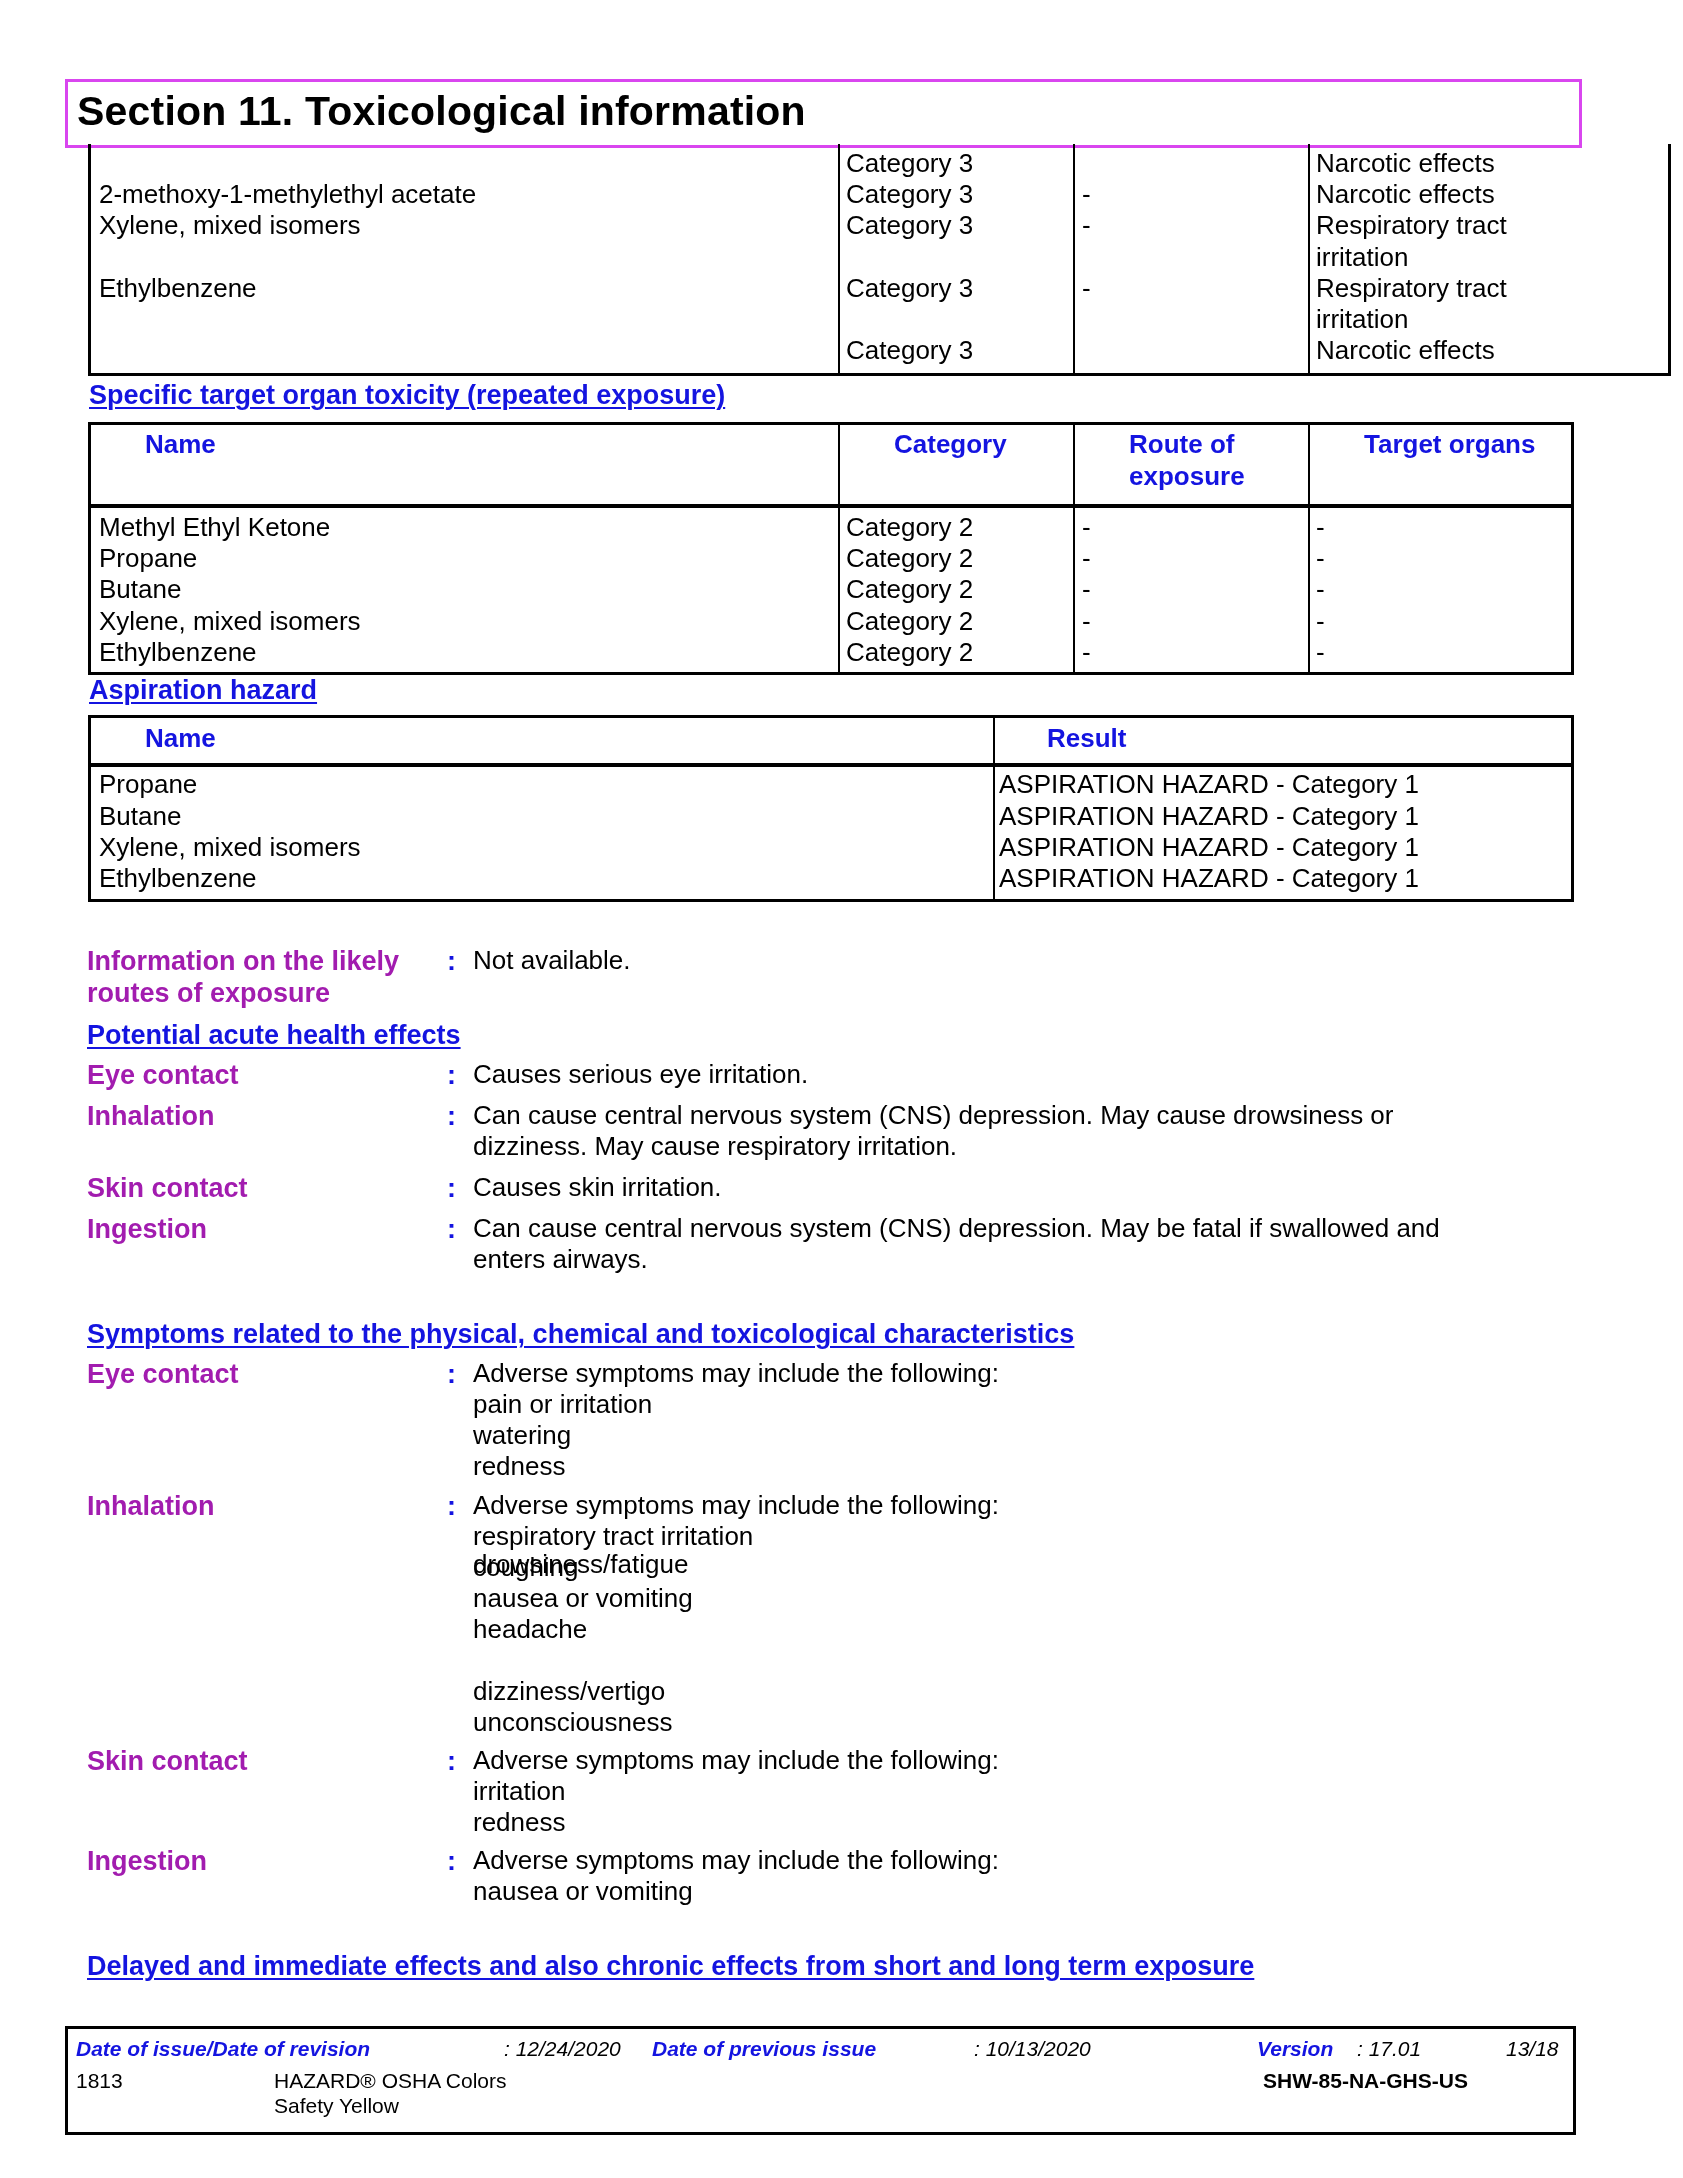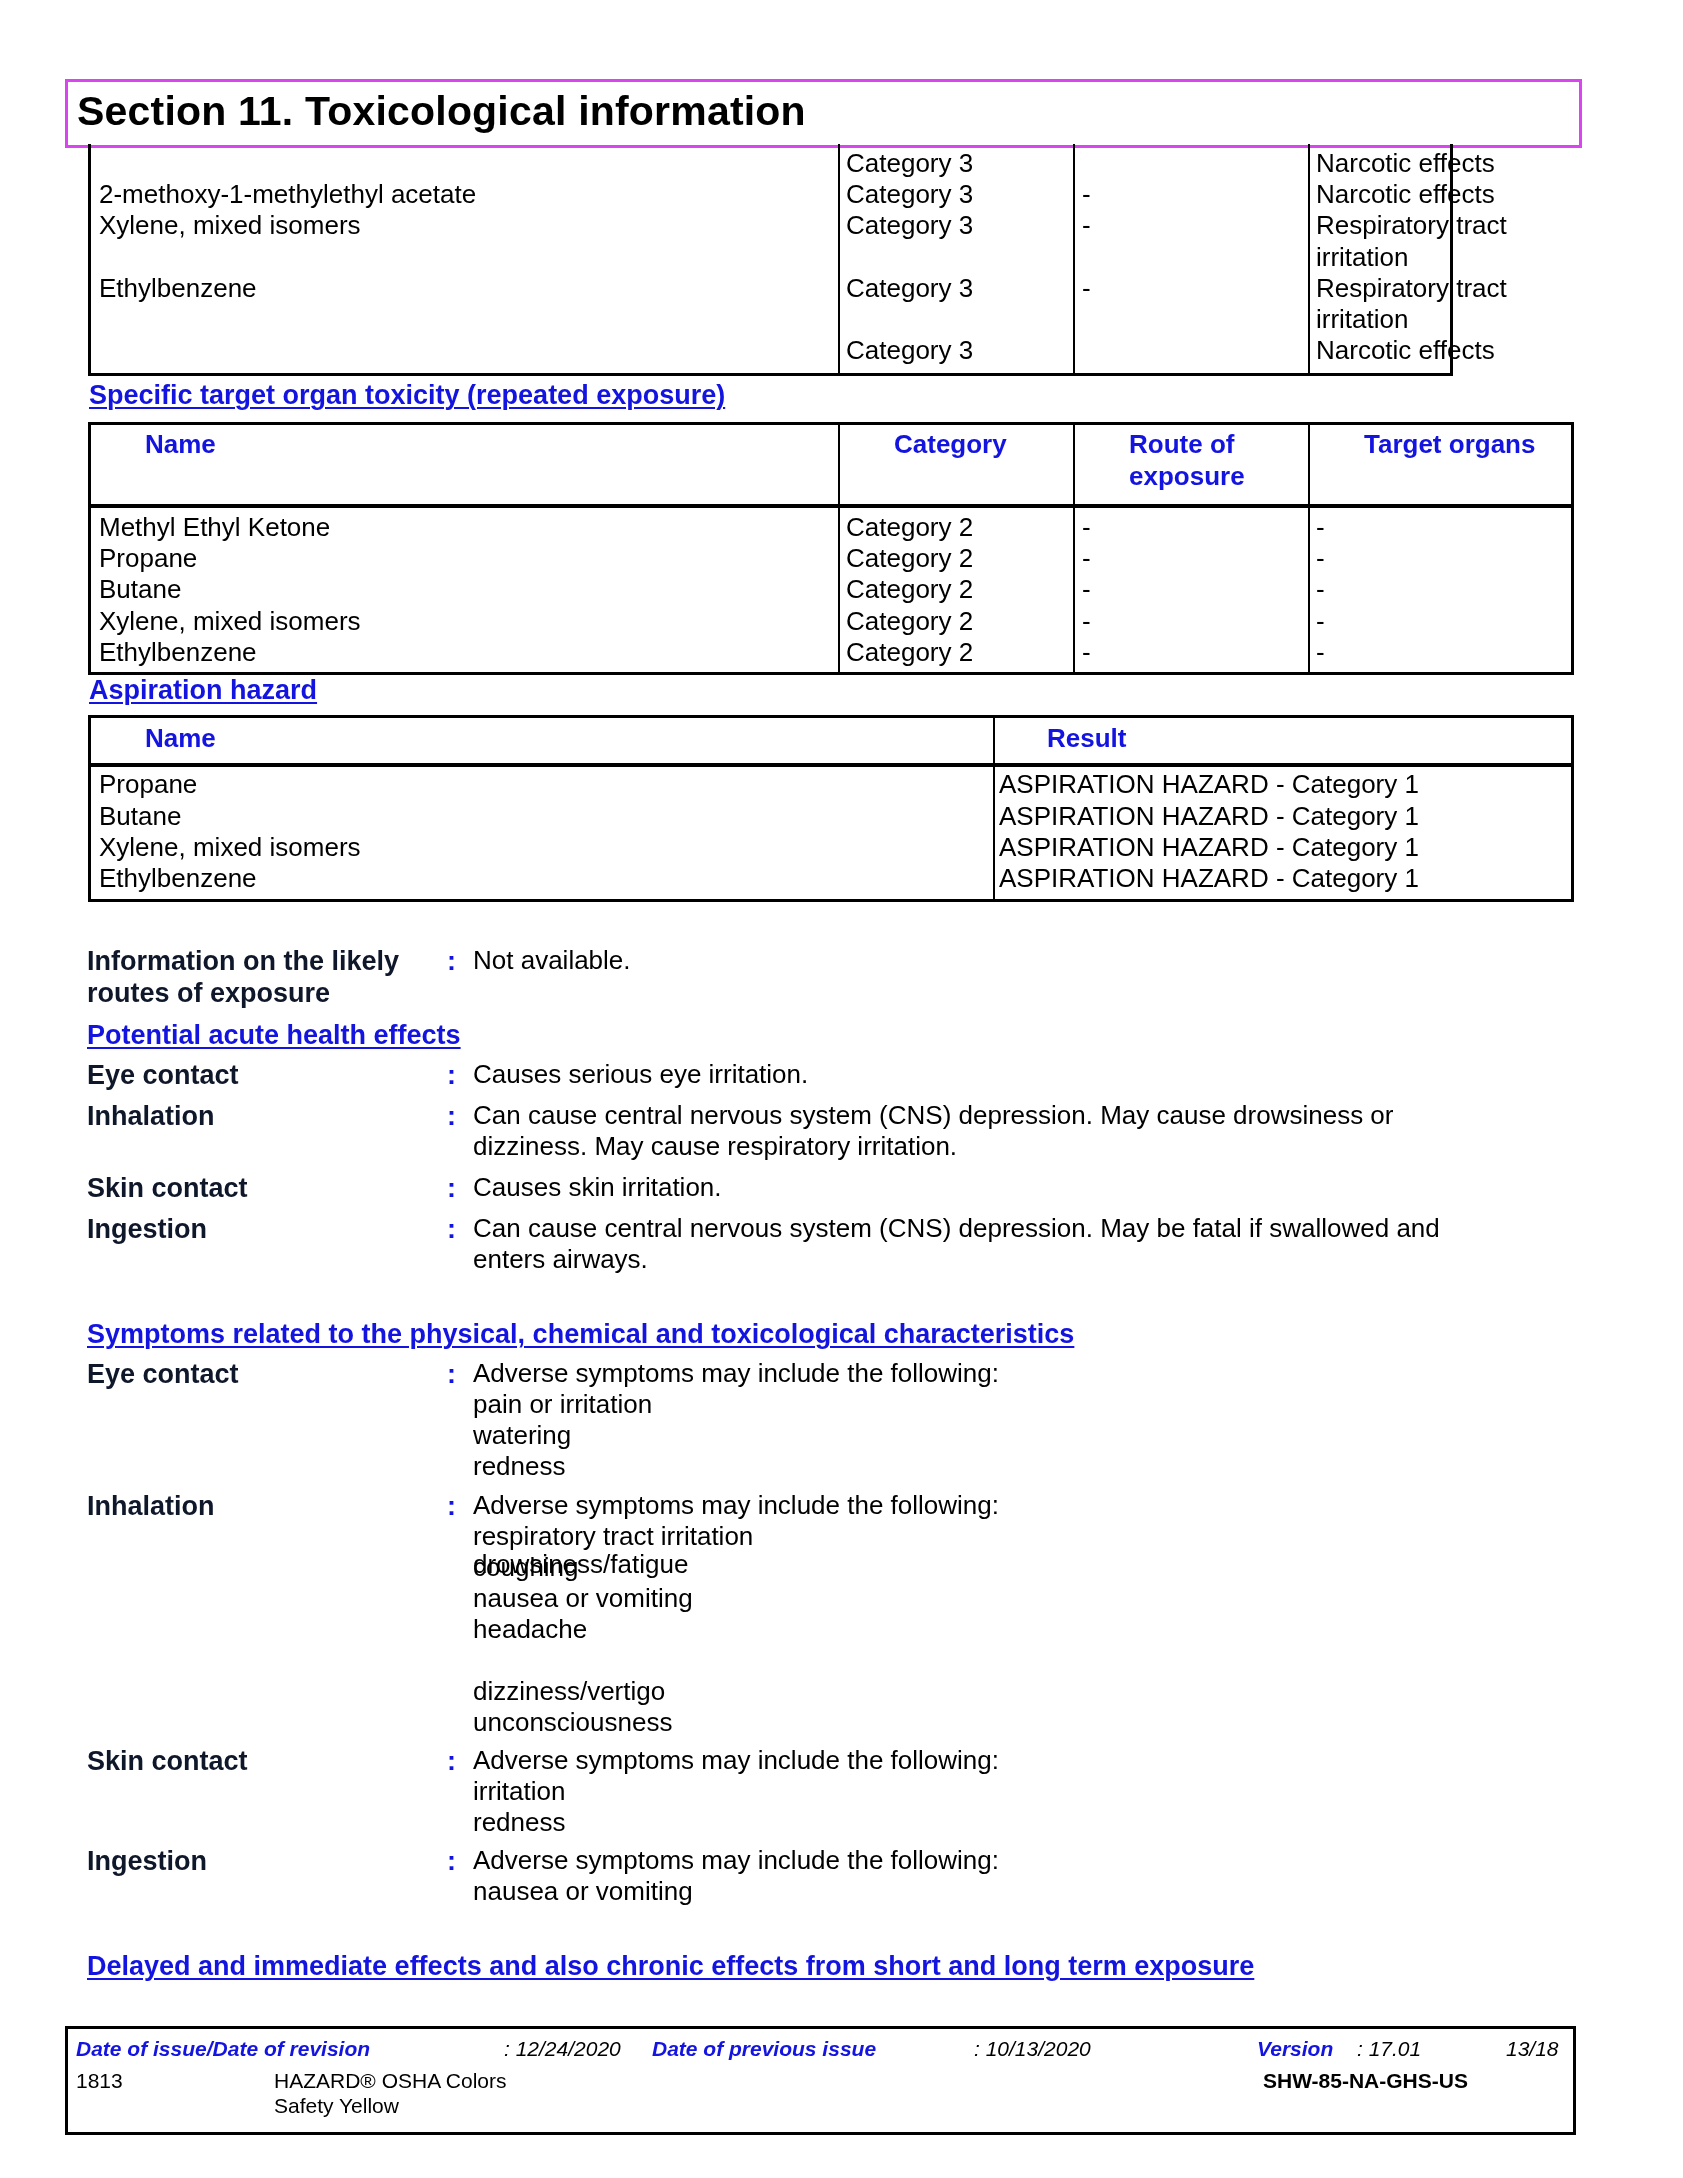--- a/index.html
+++ b/index.html
@@ -8,36 +8,36 @@
   .abs { position:absolute; }
   .blue { color:#1414e0; }
   .section-box { left:65px; top:79px; width:1511px; height:63px; border:3px solid #d946ef; }
   .section-title { left:9px; top:6px; font-size:41px; font-weight:bold; white-space:nowrap; letter-spacing:0.2px; }
   .tbl { border:3px solid #000; box-sizing:border-box; }
   .vline { position:absolute; top:0; bottom:0; width:2px; background:#000; }
   .hline { position:absolute; left:0; right:0; height:4px; background:#000; }
   .cell { position:absolute; font-size:26px; line-height:31px; white-space:nowrap; }
   .th { font-weight:bold; color:#1414e0; font-size:26px; line-height:31px;margin-left:46px; }
   .sub { font-size:27px; font-weight:bold; color:#1414e0; text-decoration:underline; text-decoration-thickness:2px; text-underline-offset:3px; white-space:nowrap; }
-  .lbl { font-size:27px; font-weight:bold; color:#0f172a; line-height:32px; white-space:nowrap; }
+  .lbl { font-size:27px; font-weight:bold; color:#a21caf; line-height:32px; white-space:nowrap; }
   .colon { font-size:27px; font-weight:bold; color:#1414e0; line-height:32px; }
   .val { font-size:26px; line-height:31px; white-space:nowrap; }
   .footer { left:65px; top:2026px; width:1511px; height:109px; border:3px solid #000; box-sizing:border-box; }
   .ft { position:absolute; font-size:21px; white-space:nowrap; }
   .fi { font-style:italic; }
   .fb { font-weight:bold; }
 </style>
 </head>
 <body>
 
 <div class="abs section-box">
   <div class="abs section-title">Section 11. Toxicological information</div>
 </div>
 
-<div class="abs tbl" style="left:88px; top:144px; width:1365px; height:232px; border-top:none;">
+<div class="abs tbl" style="left:88px; top:144px; width:1583px; height:232px; border-top:none;">
   <div class="vline" style="left:747px;"></div>
   <div class="vline" style="left:982px;"></div>
   <div class="vline" style="left:1217px;"></div>
   <div id="t1rows">
       <div class="" style="position:absolute;left:0;top:0;">
         <div class="cell" style="left:8px;top:4px;"></div>
         <div class="cell" style="left:755px;top:4px;">Category 3</div>
         <div class="cell" style="left:991px;top:4px;"></div>
         <div class="cell" style="left:1225px;top:4px;">Narcotic effects</div>
       </div>

